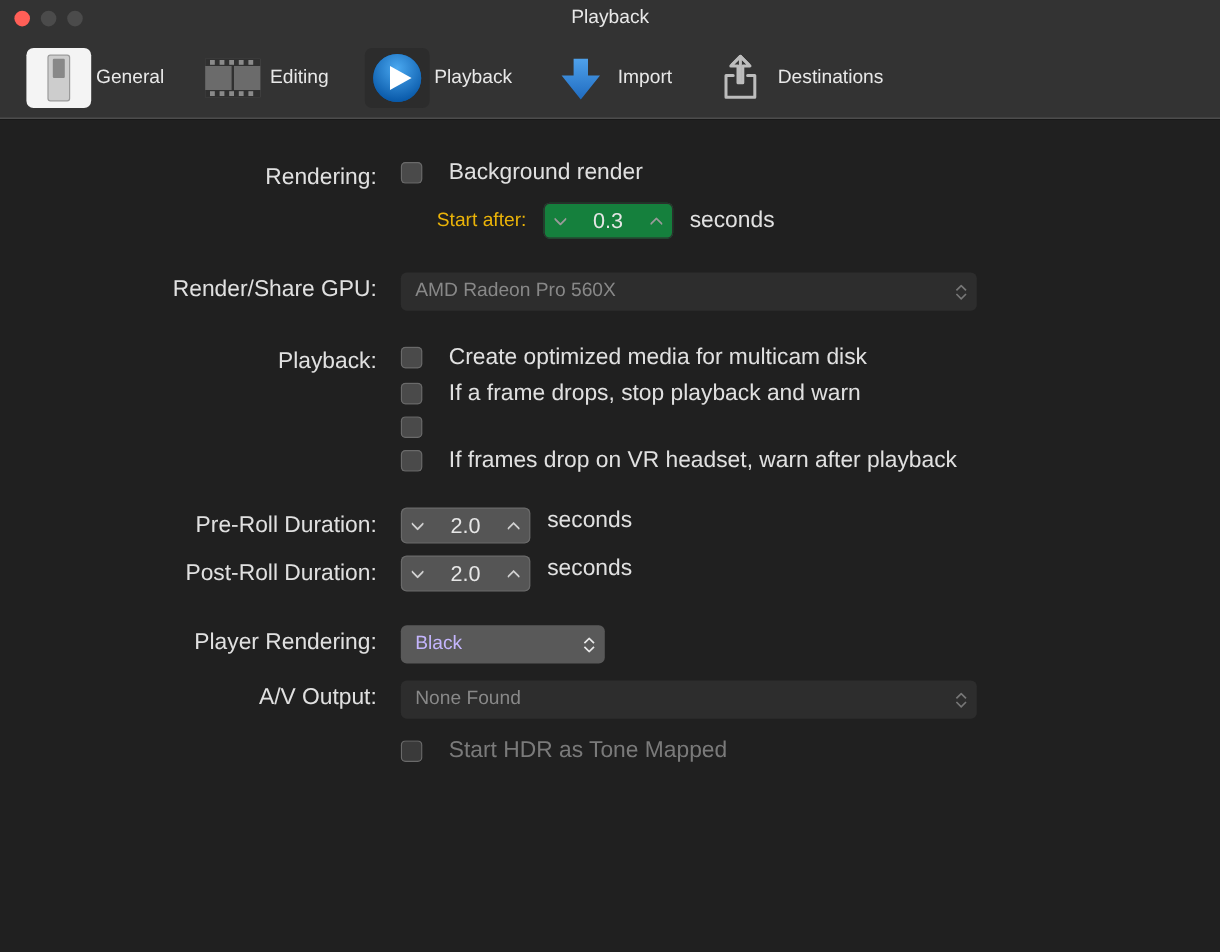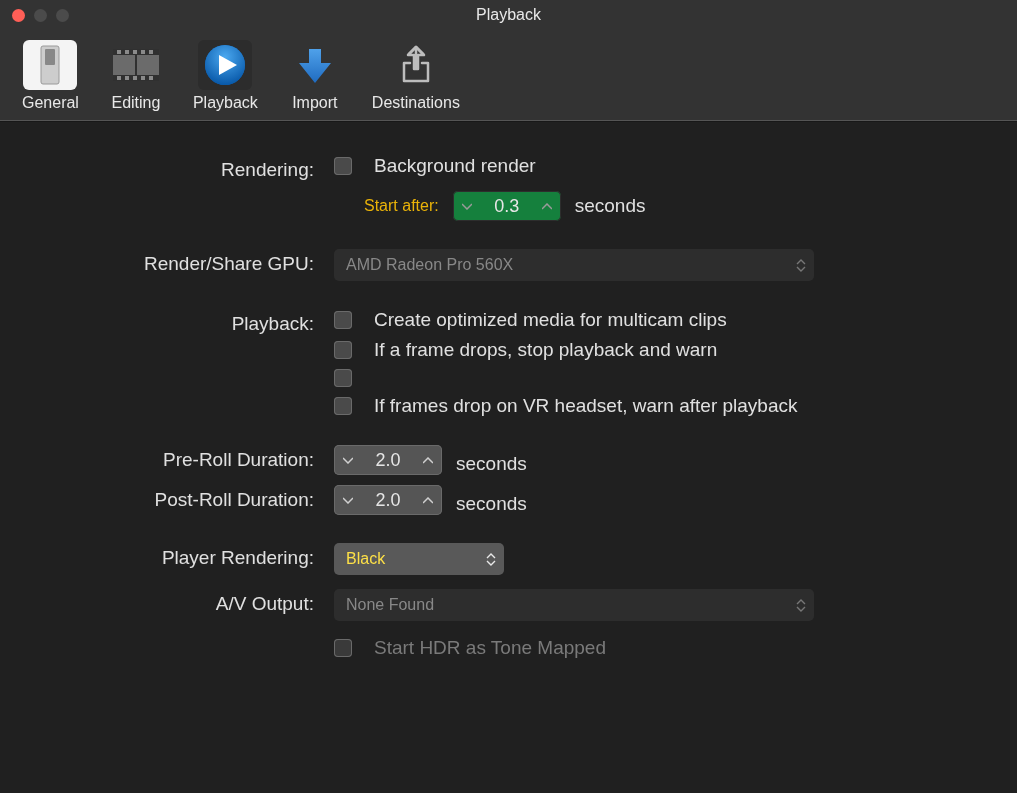--- a/index.html
+++ b/index.html
@@ -30,21 +30,21 @@
   }
   .toolbar {
     display: flex; align-items: flex-start;
     padding: 8px 18px 6px 18px;
     gap: 22px;
     background: #333333;
     border-bottom: 1px solid #555555;
     box-shadow: 0 1px 0 rgba(0,0,0,0.25);
   }
   .tool {
-    display: flex; flex-direction: column; align-items: center;
+    display: flex; flex-direction: row; align-items: center;
     gap: 4px;
     font-size: 16px;
     color: #e8e8e8;
     cursor: default;
     padding: 2px 4px;
     border-radius: 4px;
   }
   .tool .icon-box {
     width: 54px; height: 50px;
     display: flex; align-items: center; justify-content: center;
@@ -114,30 +114,30 @@
     height: 32px;
     background: #2d2d2d;
     border-radius: 5px;
     display: flex; align-items: center;
     padding: 0 12px;
     color: #888888;
     font-size: 16px;
     position: relative;
     width: 480px;
   }
-  .select.enabled { background: #595959; color: #fde047; width: 170px; }
+  .select.enabled { background: #595959; color: #c4b5fd; width: 170px; }
   .select .chev {
     position: absolute; right: 8px; top: 0; bottom: 0;
     display:flex; flex-direction:column; justify-content:center; gap:1px;
     color: #777;
   }
   .select.enabled .chev { color: #e8e8e8; }
   .chev svg { display:block; }
   .unit { color:#e0e0e0; font-size:19px; }
-  .hline { display:flex; align-items:flex-end; gap:14px; }
+  .hline { display:flex; align-items:flex-start; gap:14px; }
   .disabled-text { color:#7a7a7a; }
 </style>
 </head>
 <body>
 
 <div class="titlebar">
   <div class="traffic-lights">
     <div class="dot red"></div>
     <div class="dot amber"></div>
     <div class="dot green"></div>
@@ -272,21 +272,21 @@
         </span>
       </div>
     </div>
   </div>
 
   <div class="row gap-lg">
     <div class="lbl">Playback:</div>
     <div class="ctrls">
       <div class="check-line">
         <div class="checkbox"></div>
-        <span>Create optimized media for multicam clips</span>
+        <span>Create optimized media for multicam disk</span>
       </div>
       <div class="check-line">
         <div class="checkbox"></div>
         <span>If a frame drops, stop playback and warn</span>
       </div>
       <div class="check-line">
         <div class="checkbox"></div>
       </div>
       <div class="check-line">
         <div class="checkbox"></div>

